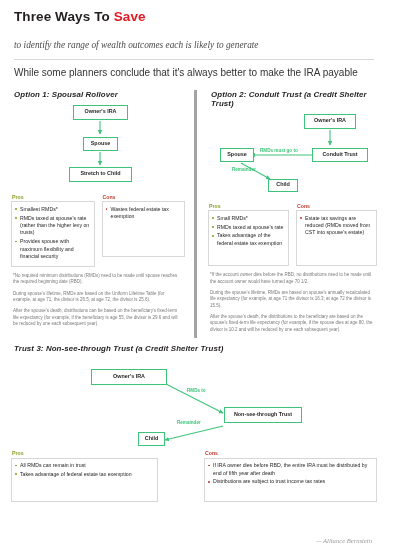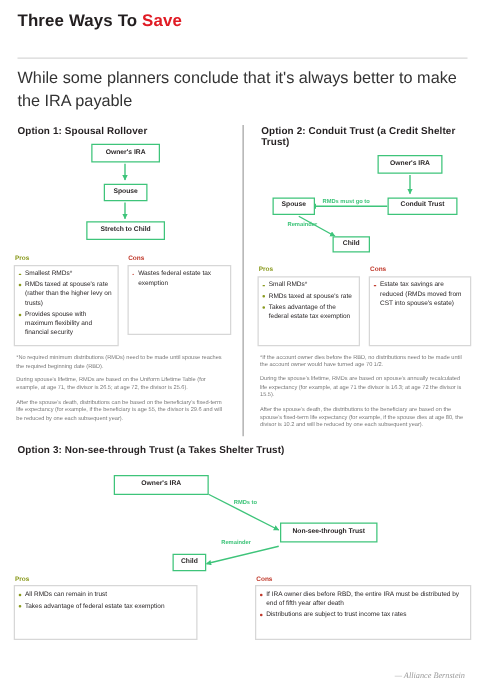--- a/index.html
+++ b/index.html
@@ -19,29 +19,29 @@
     font-size:13.5px;font-weight:bold;margin:0 0 3px 0;letter-spacing:.1px;
     color:#231f20;
   }
   .hdr h1 .save{color:#e01b24;}
   .hdr .deck{
     font-family:"Liberation Serif", serif;
     font-style:italic;font-size:9.3px;line-height:1.32;color:#4a4a4a;margin:0;
   }
   .rule{height:1px;background:#d8d8d8;margin:7px 14px 0 14px;}
   .lede{
-    padding:6px 14px 0 14px;font-size:13px;line-height:1.42;color:#333;
+    padding:6px 14px 0 14px;font-size:10px;line-height:1.42;color:#333;
   }
 
   
   .cols{display:flex;margin-top:10px;padding:0 11px;box-sizing:border-box;}
   .col{width:50%;box-sizing:border-box;position:relative;}
   .col.left{padding-right:9px;}
-  .col.right{padding-left:11px;border-left:1px solid #a3a3a3;}
-  .opt-title{font-size:7.9px;font-weight:bold;color:#231f20;letter-spacing:.1px;margin:0 0 3px 3px;}
+  .col.right{padding-left:11px;border-left:3px solid #a3a3a3;}
+  .opt-title{font-size:7.9px;font-weight:bold;color:#231f20;letter-spacing:.1px;margin:0 0 3px 3px;font-style:italic;}
 
   
   .flow{position:relative;}
   .flow1{height:88px;}
   .flow2{height:88px;}
   .node{
     position:absolute;border:1.2px solid #3ec47a;background:#fff;
     display:flex;align-items:center;justify-content:center;
     font-size:5.4px;font-weight:bold;color:#231f20;text-align:center;
     line-height:1.1;box-sizing:border-box;
@@ -95,20 +95,21 @@
 </style>
 </head>
 <body>
 
 <div class="page">
 
   <div class="hdr">
     <h1><span>Three Ways To </span><span class="save">Save</span></h1>
     <p class="deck">
       <br>
+      <span>to identify the range of wealth outcomes each is likely to generate</span>
     </p>
   </div>
   <div class="rule"></div>
   <div class="lede">
     <span>While some planners conclude that it's always better to make the IRA payable</span><br>
   </div>
 
   <div class="cols">
 
     <div class="col left">
@@ -216,21 +217,21 @@
 
       <div class="notes">
         <p>*If the account owner dies before the RBD, no distributions need to be made until the account owner would have turned age 70 1/2.</p>
         <p>During the spouse's lifetime, RMDs are based on spouse's annually recalculated life expectancy (for example, at age 71 the divisor is 16.3; at age 72 the divisor is 15.5).</p>
         <p>After the spouse's death, the distributions to the beneficiary are based on the spouse's fixed-term life expectancy (for example, if the spouse dies at age 80, the divisor is 10.2 and will be reduced by one each subsequent year).</p>
       </div>
     </div>
   </div>
 
   <div class="opt3">
-    <div class="opt-title">Option 3: Non-see-through Trust (a Takes Shelter Trust)</div>
+    <div class="opt-title">Trust 3: Non-see-through Trust (a Credit Shelter Trust)</div>
 
     <div class="flow3">
       <svg class="flowsvg" width="378" height="92">
         <defs>
           <marker id="ah3" markerWidth="5" markerHeight="5" refX="3.6" refY="2" orient="auto">
             <path d="M0,0 L4,2 L0,4 z" fill="#3ec47a"></path>
           </marker>
         </defs>
         <line x1="155" y1="28" x2="212" y2="57" stroke="#3ec47a" stroke-width="1.1" marker-end="url(#ah3)"></line>
         <line x1="212" y1="70" x2="154" y2="84" stroke="#3ec47a" stroke-width="1.1" marker-end="url(#ah3)"></line>

